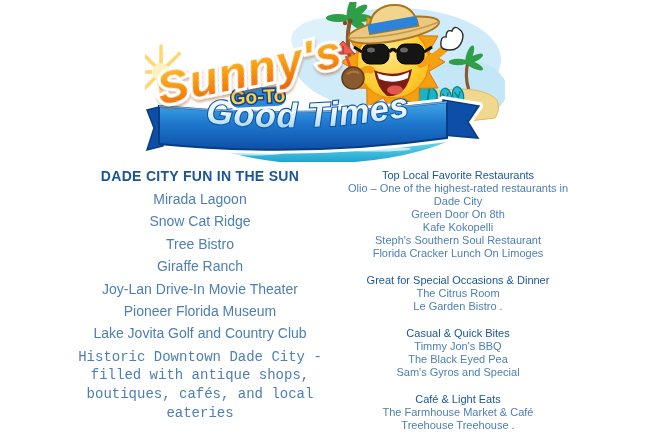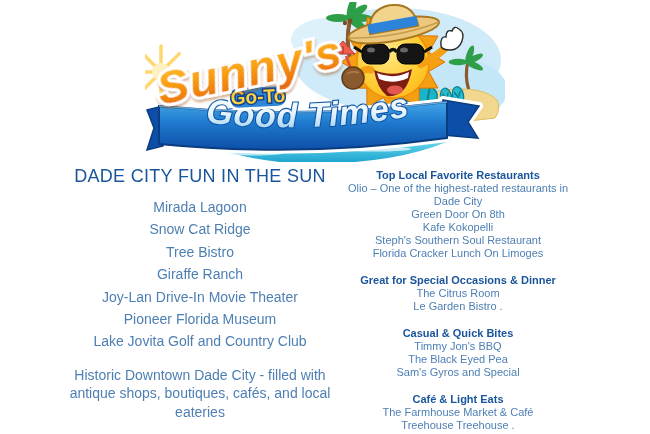--- a/index.html
+++ b/index.html
@@ -7,32 +7,32 @@
     position:relative;width:650px;height:434px;background:#ffffff;overflow:hidden;
     font-family:"Liberation Sans",sans-serif;
   }
   .logo-wrap{position:absolute;left:145px;top:2px;width:360px;height:160px;}
   
   .left-col{
     position:absolute;left:55px;top:166px;width:290px;text-align:center;
     font-size:14px;color:#4d7fb3;
   }
   .left-heading{
-    color:#1a559b;font-weight:normal;font-size:18px;line-height:20px;
-    margin-bottom:10px;letter-spacing:.3px;
+    color:#1a559b;font-weight:bold;font-size:14px;line-height:20px;
+    margin-bottom:2px;letter-spacing:.3px;
   }
   .left-item{line-height:22.4px;}
-  .left-footer{margin-top:13px;line-height:18.6px;}
+  .left-footer{margin-top:3px;line-height:18.6px;font-family:Liberation Mono, monospace;}
   
   .right-col{
     position:absolute;left:338px;top:169px;width:240px;text-align:center;
     font-size:11px;color:#4d7fb3;
   }
   .r-section{margin-bottom:14px;}
-  .r-heading{font-weight:bold;color:#1a559b;line-height:13px;}
+  .r-heading{font-weight:normal;color:#1a559b;line-height:13px;}
   .r-item{line-height:13px;}
   
   text, textPath{font-family:"Liberation Sans",sans-serif;}
 </style>
 </head>
 <body>
 
 <div class="page">
 
   <div class="logo-wrap">

